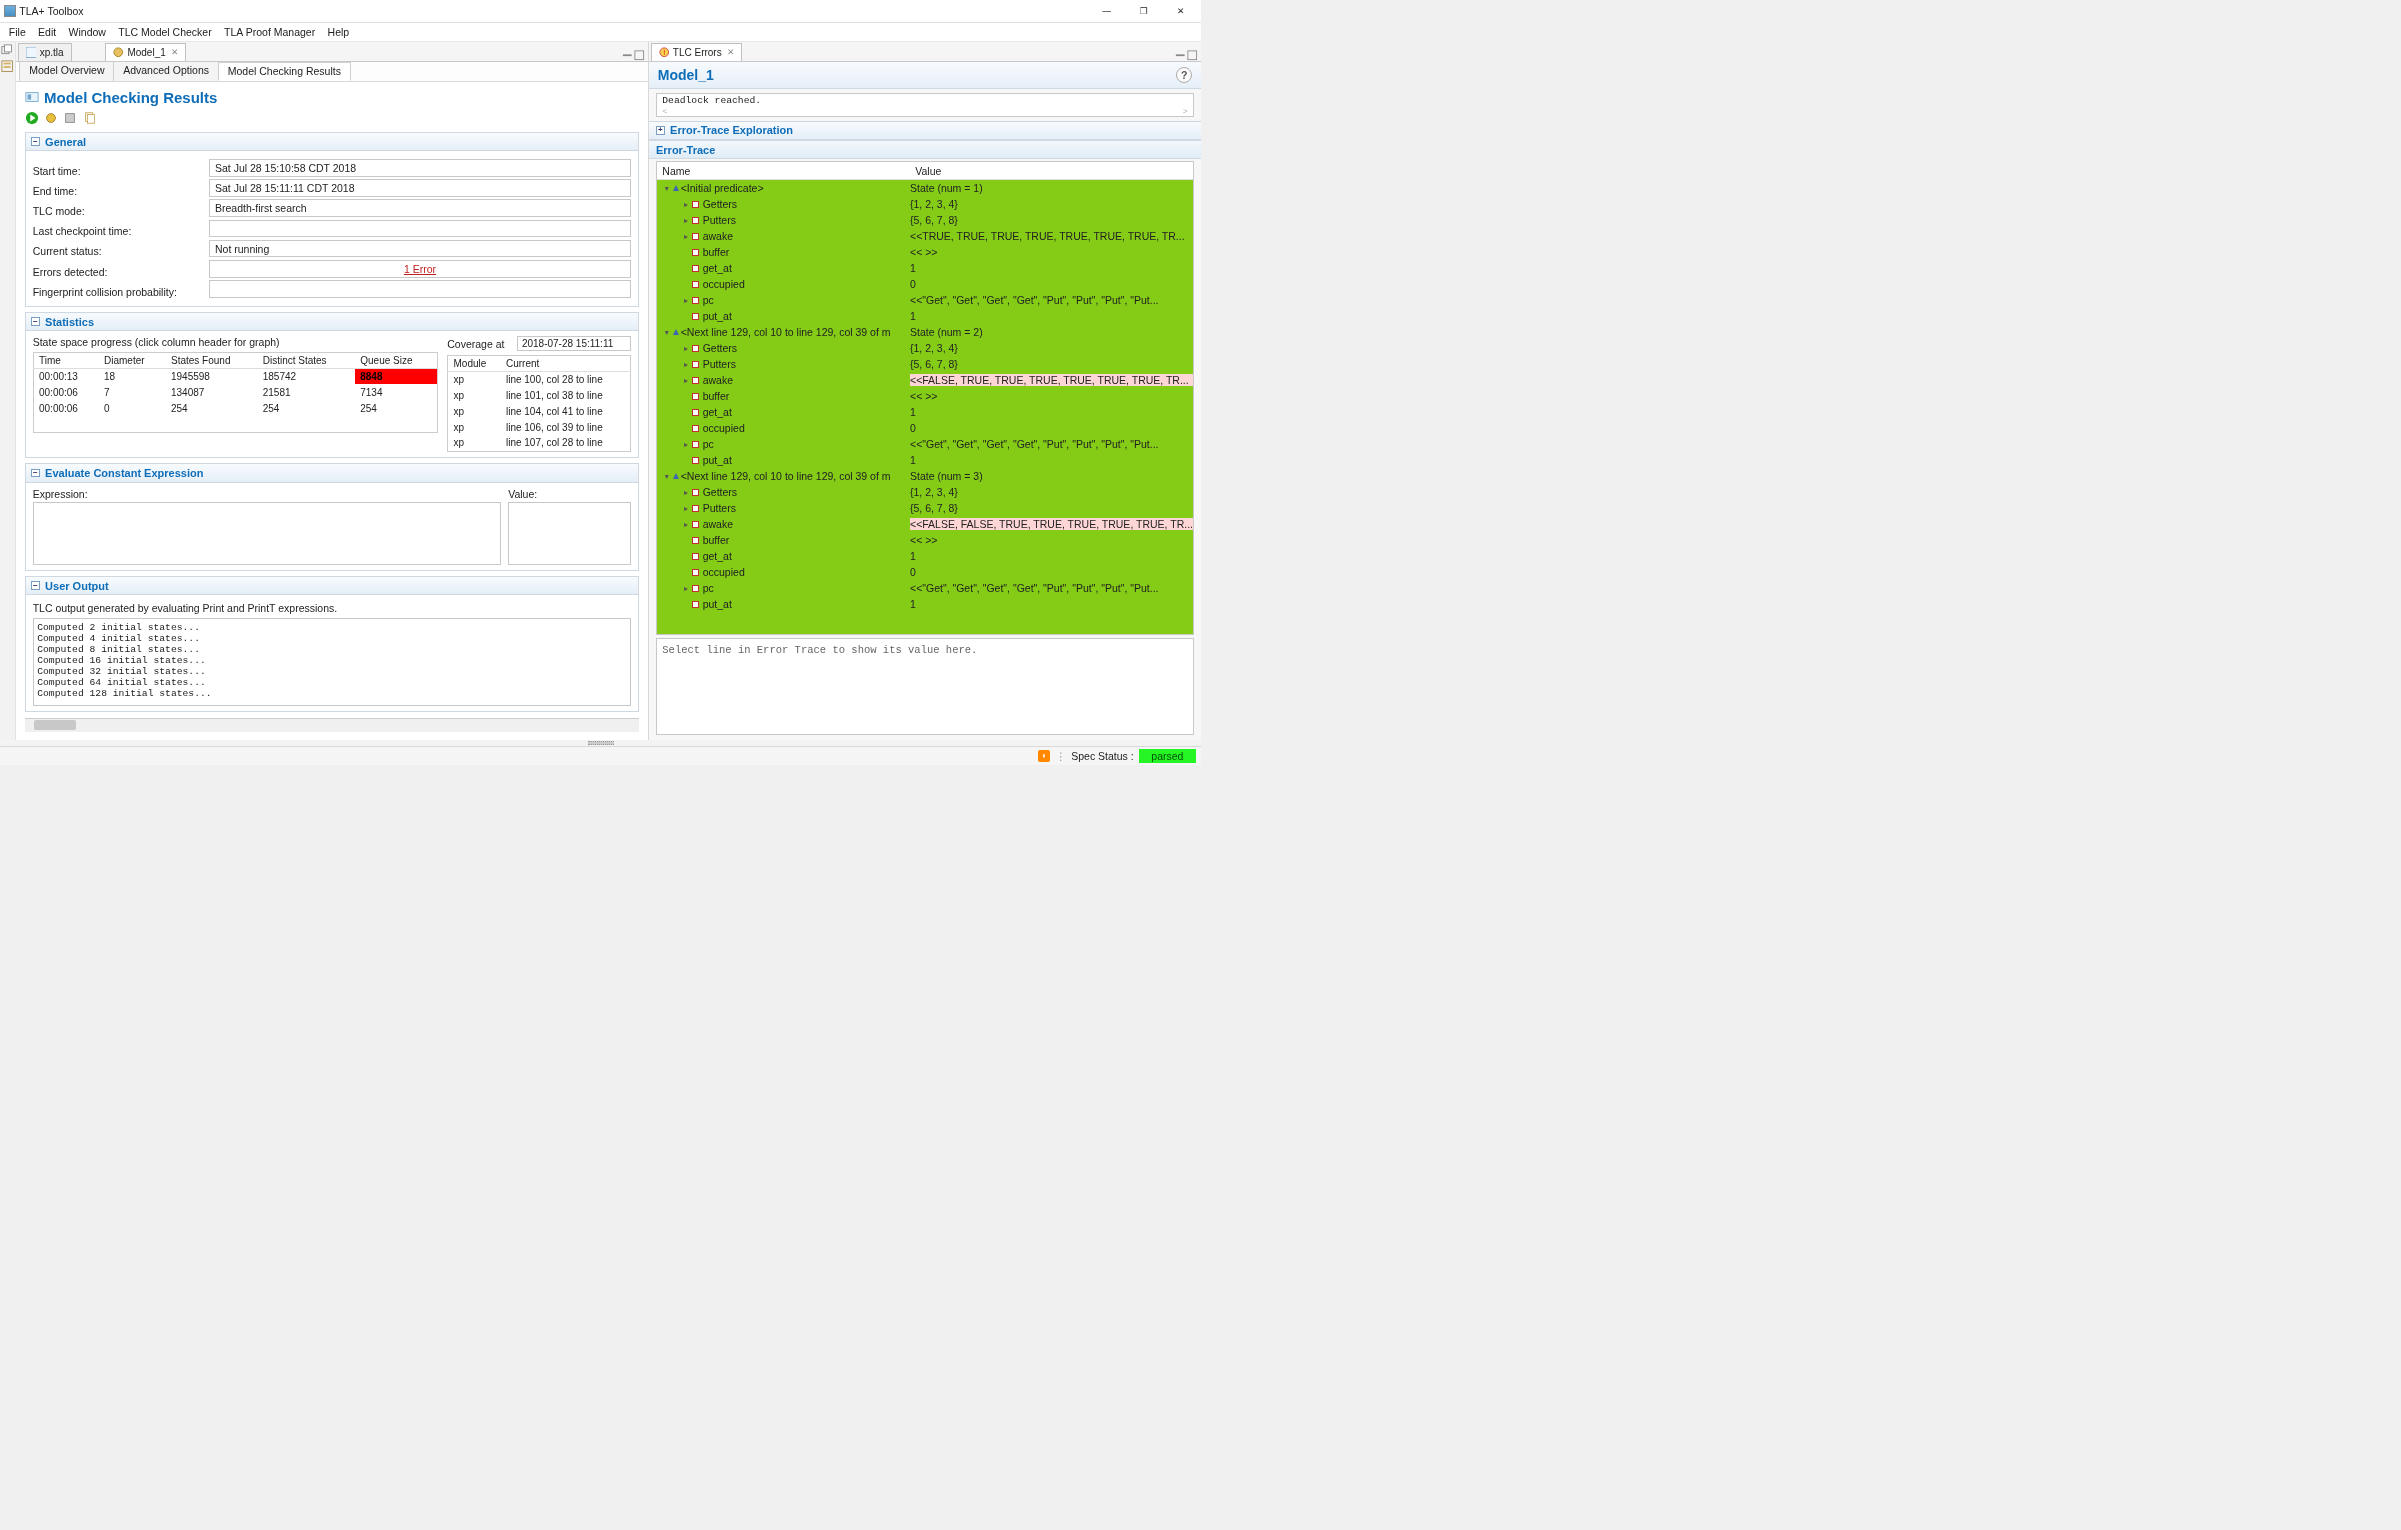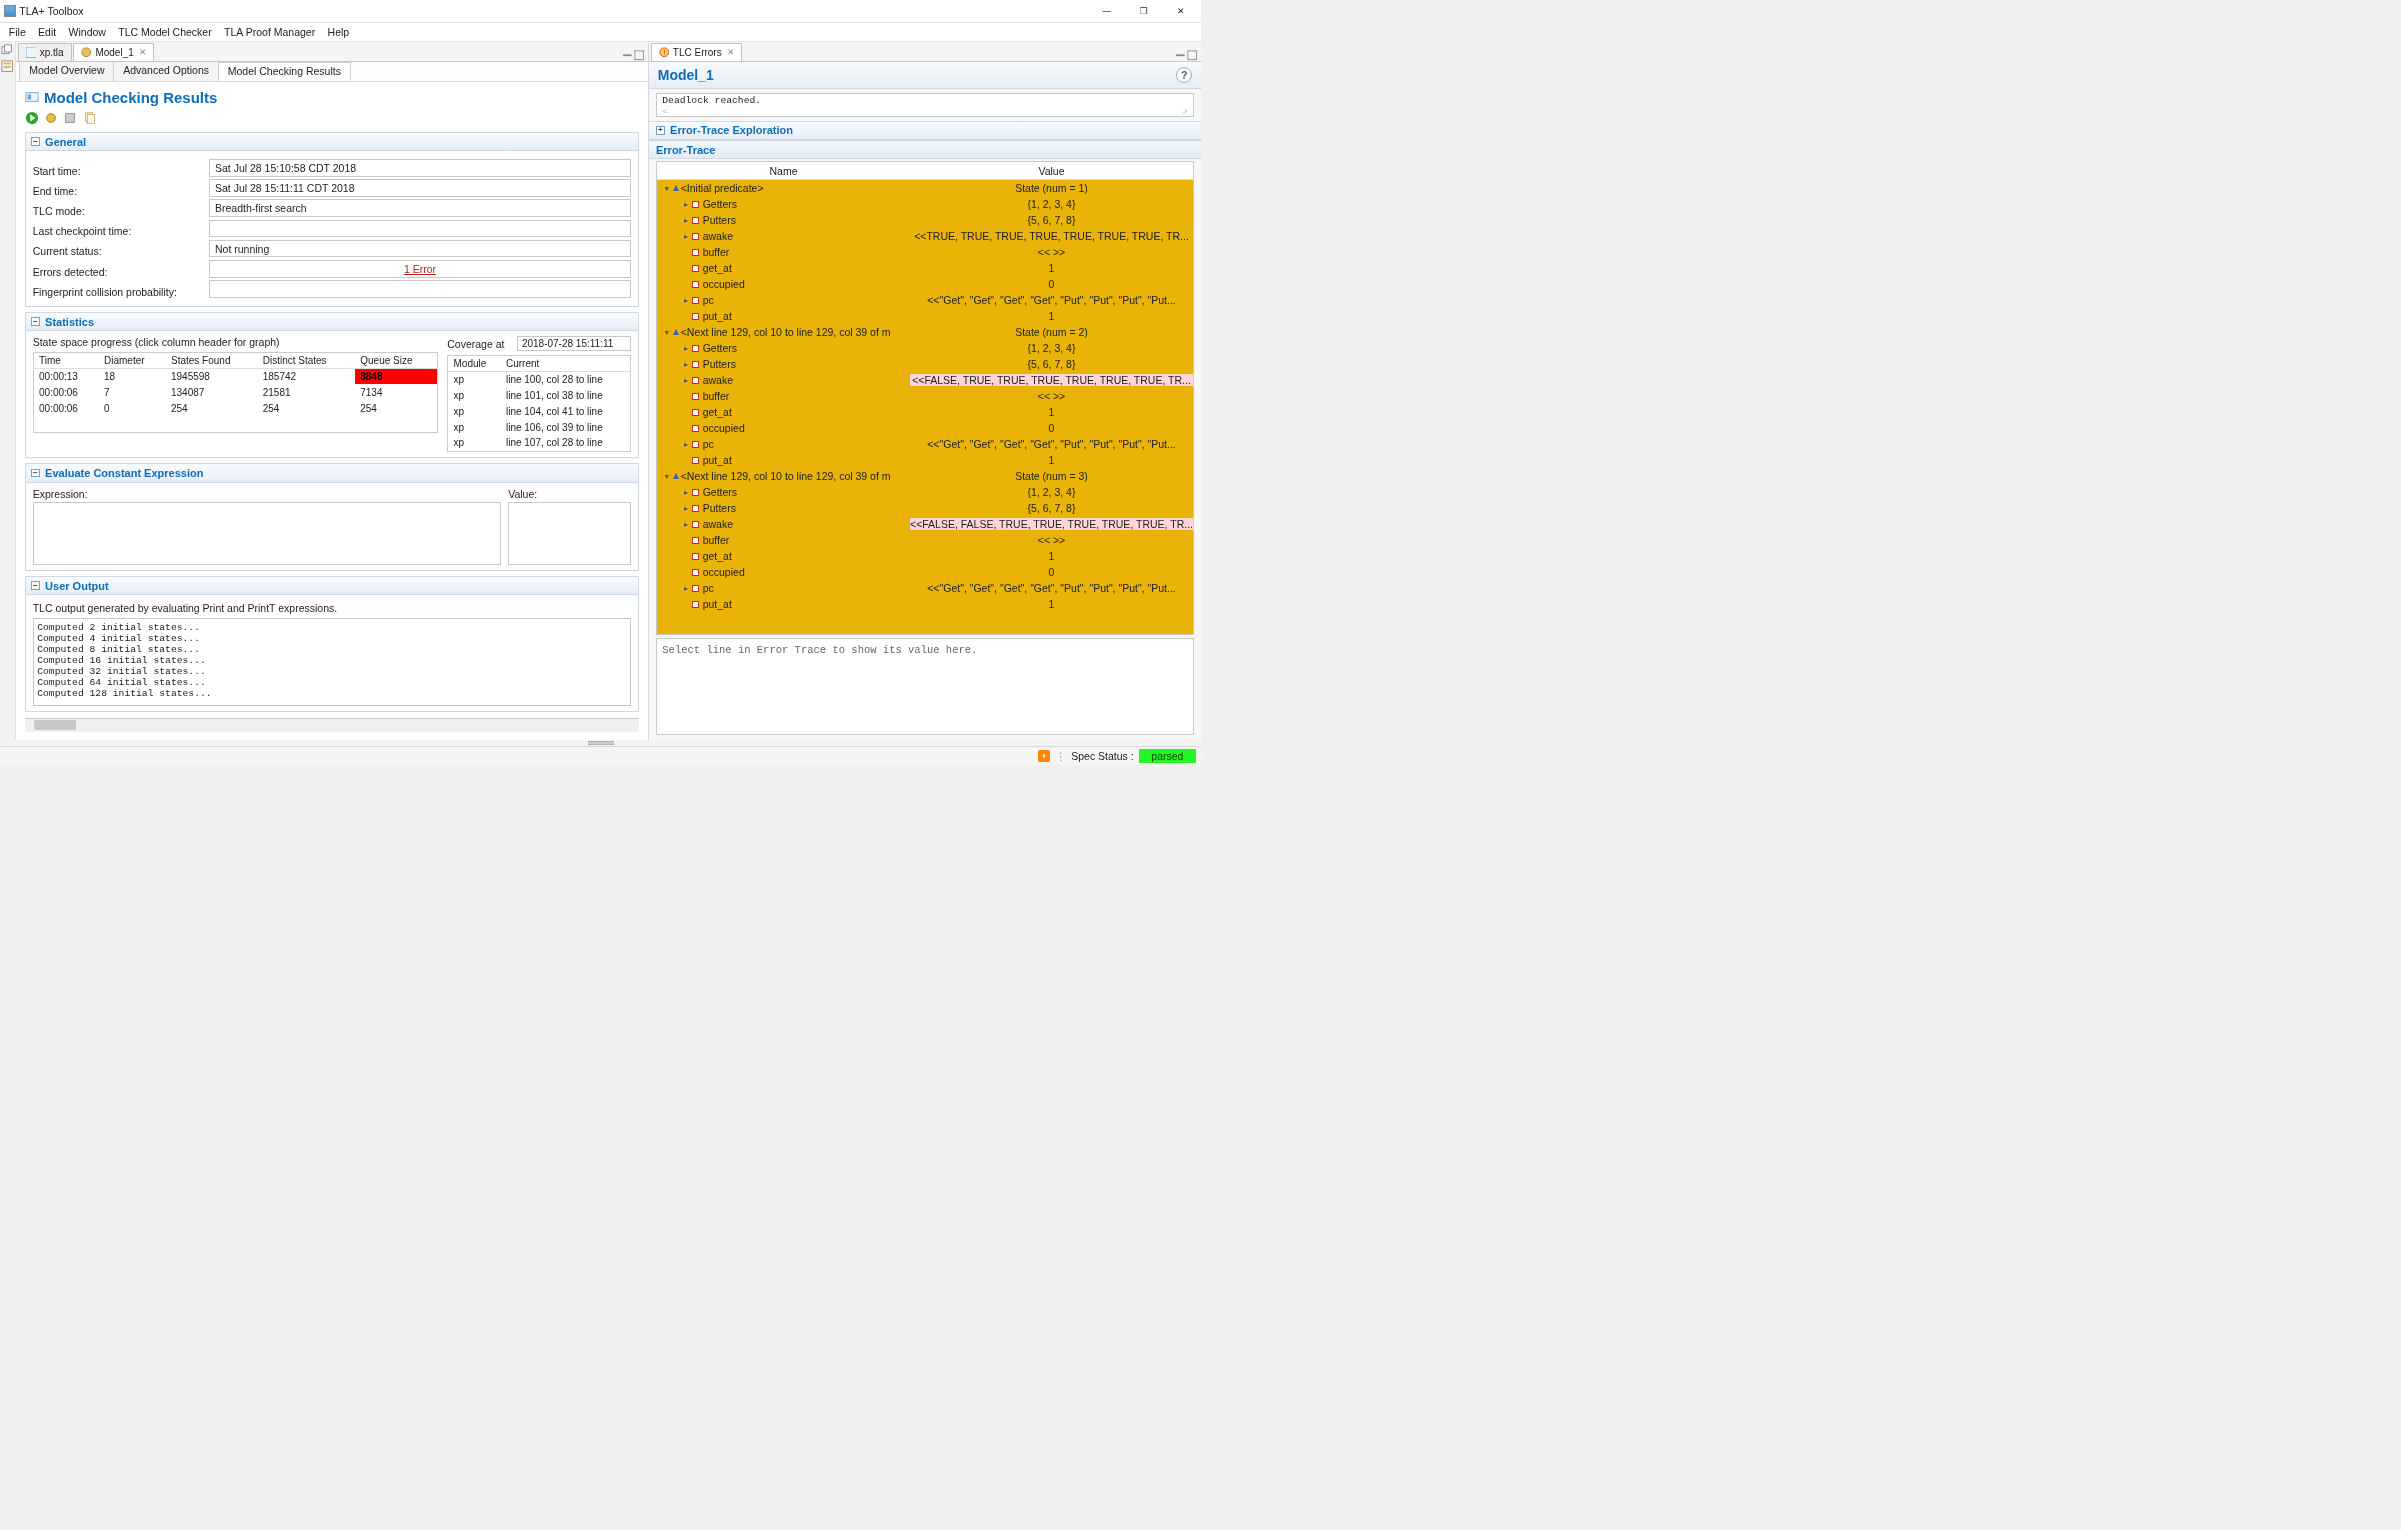--- a/index.html
+++ b/index.html
@@ -70,20 +70,21 @@
   border-left: 0.9px solid #d8d8d8;
 }
 .tabstrip {
   background: #f5f5f5;
   height: 19.3px;
   display: flex;
   align-items: flex-end;
   padding-left: 1.8px;
   border-bottom: 0.9px solid #c8c8c8;
   position: relative;
+  gap: 32px;
 }
 .tab {
   height: 17.6px;
   display: flex;
   align-items: center;
   gap: 3.5px;
   padding: 0 7px;
   border: 0.9px solid #c0c0c0;
   border-bottom: none;
   background: #f0f0f0;
@@ -245,24 +246,23 @@
   border-bottom:0.9px solid #cfd8e0;
   display:flex;
   align-items:center;
   gap:5.3px;
 }
 .trace-table-wrap {
   flex:1;
   overflow:auto;
   border:0.9px solid #c8c8c8;
   margin:1.8px 7px 1.8px 7px;
-  background:#eab308;
+  background:#84cc16;
   font-size:10.5px;
   position:relative;
-  text-align:center;
 }
 .trace-head { display:flex; border-bottom:0.9px solid #ddd; background:#fff; position:sticky; top:0; }
 .trace-head .th { padding:2.6px 5.3px; font-size:10.5px; }
 .trace-head .th:first-child { flex: 0 0 253px; }
 .trace-head .th:last-child { flex:1; }
 .trrow { display:flex; height:16px; align-items:center; }
 .trrow .nc { flex: 0 0 253px; display:flex; align-items:center; overflow:hidden; white-space:nowrap; }
 .trrow .vc { flex:1; overflow:hidden; white-space:nowrap; text-overflow:ellipsis; }
 .trrow.changed .vc { background:#ffd6d6; }
 .indent { display:inline-block; }

